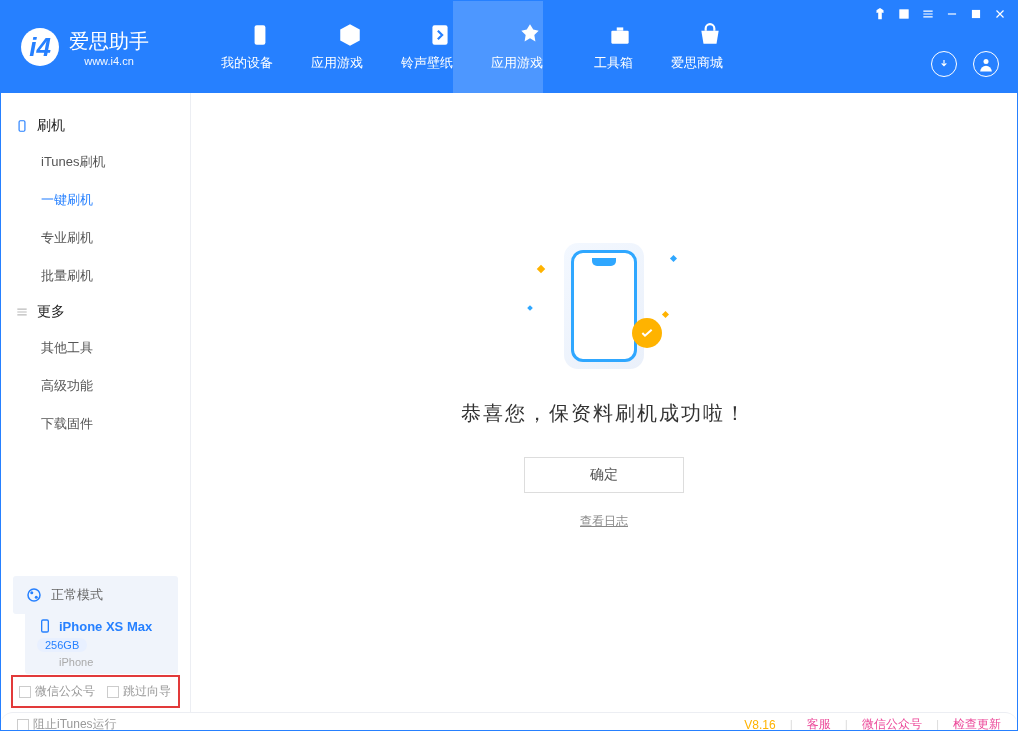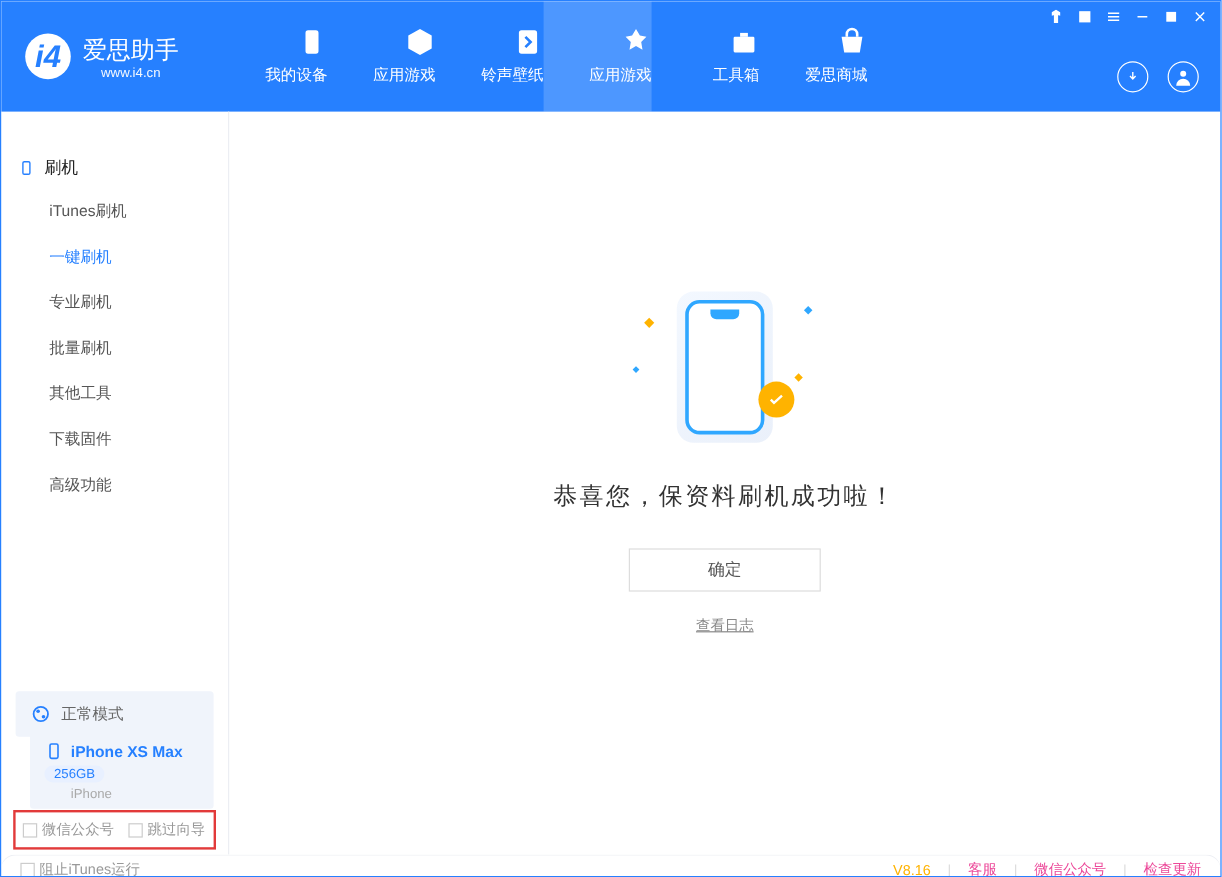--- a/index.html
+++ b/index.html
@@ -19,21 +19,21 @@
 .navtab { width: 90px; display: flex; flex-direction: column; align-items: flex-end; justify-content: center; color: #fff; font-size: 13px; gap: 6px; cursor: pointer; }
 .navtab .icon { width: 26px; height: 26px; fill: #fff; }
 .navtab.active { background: rgba(255,255,255,.18); }
 
 .header-right { position: absolute; right: 18px; bottom: 16px; display: flex; gap: 16px; }
 .header-right .ring { width: 26px; height: 26px; border: 1.6px solid #fff; border-radius: 50%; display: flex; align-items: center; justify-content: center; cursor: pointer; }
 .header-right svg { width: 14px; height: 14px; stroke: #fff; fill: none; }
 .header-right .ring.user svg { fill: #fff; stroke: none; width: 20px; height: 20px; }
 
 .main { display: flex; height: calc(731px - 76px - 36px); }
-.sidebar { width: 190px; border-right: 1px solid #eceef3; padding-top: 30px; position: relative; }
+.sidebar { width: 190px; border-right: 1px solid #eceef3; padding-top: 16px; position: relative; }
 .group-head { display: flex; align-items: center; gap: 8px; padding: 8px 14px; font-size: 14px; color: #222; font-weight: 500; }
 .group-head svg { width: 14px; height: 14px; }
 .sidebar .item { padding: 10px 14px 10px 40px; font-size: 13px; color: #555; cursor: pointer; }
 .sidebar .item.active { color: #2680ff; }
 
 .mode-card { position: absolute; left: 12px; right: 12px; bottom: 98px; background: #f0f4fb; border-radius: 3px; padding: 10px 12px; display: flex; align-items: center; gap: 8px; font-size: 13px; color: #666; }
 .mode-card svg { width: 18px; height: 18px; }
 .device-card { position: absolute; left: 24px; right: 12px; bottom: 38px; background: #f0f4fb; border-radius: 3px; padding: 8px 12px 6px; font-size: 12px; color: #666; }
 .device-card .dname { color: #2680ff; font-weight: 600; font-size: 13px; display: flex; align-items: center; gap: 6px; }
 .badge { display: inline-block; background: #e8f0ff; color: #2680ff; border-radius: 10px; padding: 1px 8px; font-size: 11px; margin-top: 4px; }
@@ -165,23 +165,29 @@
     <div class="group-head">
       <svg viewBox="0 0 24 24" fill="none" stroke="#2680ff" stroke-width="2">
           <rect x="7" y="3" width="10" height="18" rx="2"></rect>
         </svg>
       <span>刷机</span>
     </div>
     <div class="item">iTunes刷机</div>
     <div class="item active">一键刷机</div>
     <div class="item">专业刷机</div>
     <div class="item">批量刷机</div>
+    <div class="group-head">
+      <svg viewBox="0 0 24 24" stroke="#bbb" stroke-width="2">
+          <path d="M4 7h16M4 12h16M4 17h16"></path>
+        </svg>
+      <span>更多</span>
+    </div>
     <div class="item">其他工具</div>
+    <div class="item">高级功能</div>
     <div class="item">下载固件</div>
-    <div class="item">高级功能</div>
 
     <div class="mode-card">
       <svg viewBox="0 0 24 24" fill="none" stroke="#2680ff" stroke-width="2">
           <circle cx="12" cy="12" r="8"></circle>
           <circle cx="9" cy="9" r="2" fill="#2680ff" stroke="none"></circle>
           <circle cx="15" cy="15" r="2" fill="#2680ff" stroke="none"></circle>
         </svg>
       <span>正常模式</span>
     </div>
     <div class="device-card">

